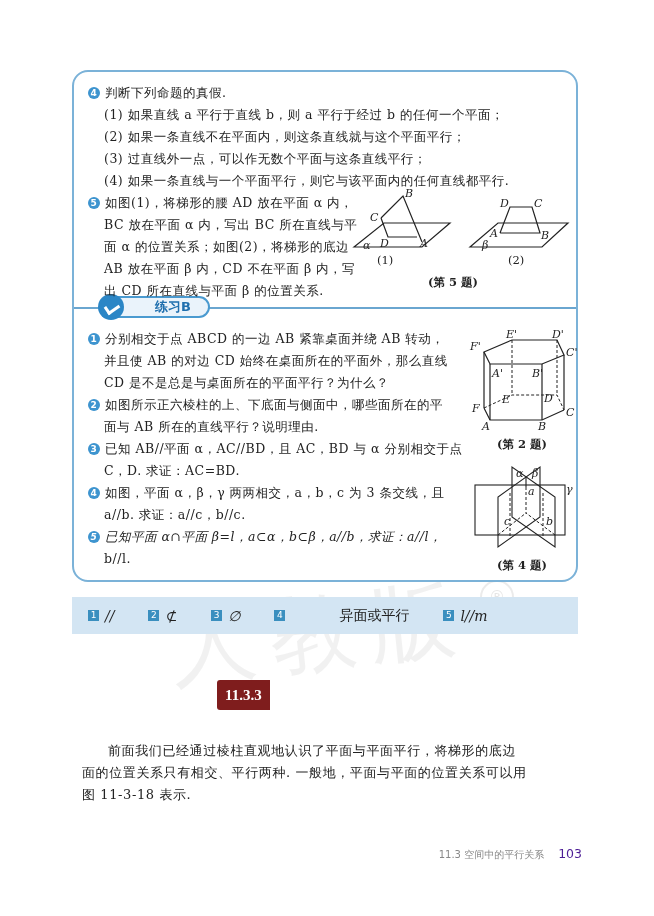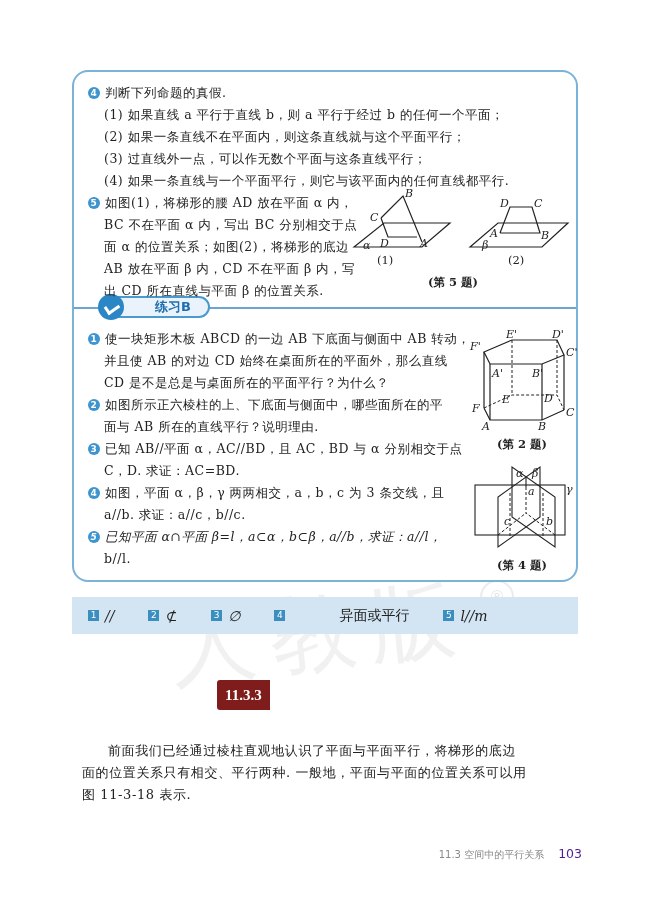--- a/index.html
+++ b/index.html
@@ -75,21 +75,21 @@
   <span class="num">4</span><span>判断下列命题的真假.</span>
 </div>
 <div class="line" style="left:104px;top:106px;">(1) 如果直线 a 平行于直线 b，则 a 平行于经过 b 的任何一个平面；</div>
 <div class="line" style="left:104px;top:128px;">(2) 如果一条直线不在平面内，则这条直线就与这个平面平行；</div>
 <div class="line" style="left:104px;top:150px;">(3) 过直线外一点，可以作无数个平面与这条直线平行；</div>
 <div class="line" style="left:104px;top:172px;">(4) 如果一条直线与一个平面平行，则它与该平面内的任何直线都平行.</div>
 
 <div class="line" style="left:88px;top:194px;">
   <span class="num">5</span><span>如图(1)，将梯形的腰 AD 放在平面 α 内，</span>
 </div>
-<div class="line" style="left:104px;top:216px;">BC 不在平面 α 内，写出 BC 分别相交于点</div>
+<div class="line" style="left:104px;top:216px;">BC 放在平面 α 内，写出 BC 所在直线与平</div>
 <div class="line" style="left:104px;top:238px;">面 α 的位置关系；如图(2)，将梯形的底边</div>
 <div class="line" style="left:104px;top:260px;">AB 放在平面 β 内，CD 不在平面 β 内，写</div>
 <div class="line" style="left:104px;top:282px;">出 CD 所在直线与平面 β 的位置关系.</div>
 
 <svg style="position:absolute;left:350px;top:185px;" width="230" height="80">
   <g stroke="#222" stroke-width="1.2" fill="none">
     <polygon points="4,62 34,38 100,38 72,62"></polygon>
     <polyline points="31,33 53,11 72,57"></polyline>
     <polyline points="31,33 38,52 67,52"></polyline>
     <polygon points="120,62 148,38 218,38 192,62"></polygon>
@@ -104,21 +104,21 @@
   <text x="184" y="22">C</text>
   <text x="140" y="52">A</text>
   <text x="191" y="54">B</text>
   <text x="132" y="64">β</text>
 </svg>
 <div class="cap" style="left:377px;top:253px;">(1)</div>
 <div class="cap" style="left:508px;top:253px;">(2)</div>
 <div class="cap" style="left:428px;top:275px;font-weight:bold;">(第 5 题)</div>
 
 <div class="line" style="left:88px;top:330px;">
-  <span class="num">1</span><span>使一块矩形木板 ABCD 的一边 AB 下底面与侧面中 AB 转动，</span>
+  <span class="num">1</span><span>分别相交于点 ABCD 的一边 AB 紧靠桌面并绕 AB 转动，</span>
 </div>
 <div class="line" style="left:104px;top:352px;">并且使 AB 的对边 CD 始终在桌面所在的平面外，那么直线</div>
 <div class="line" style="left:104px;top:374px;">CD 是不是总是与桌面所在的平面平行？为什么？</div>
 
 <div class="line" style="left:88px;top:396px;">
   <span class="num">2</span><span>如图所示正六棱柱的上、下底面与侧面中，哪些面所在的平</span>
 </div>
 <div class="line" style="left:104px;top:418px;">面与 AB 所在的直线平行？说明理由.</div>
 
 <div class="line" style="left:88px;top:440px;">

